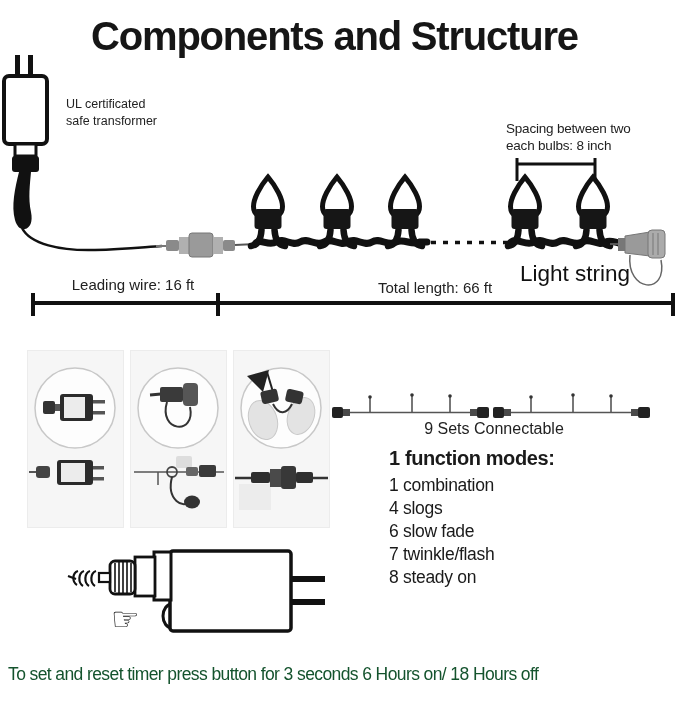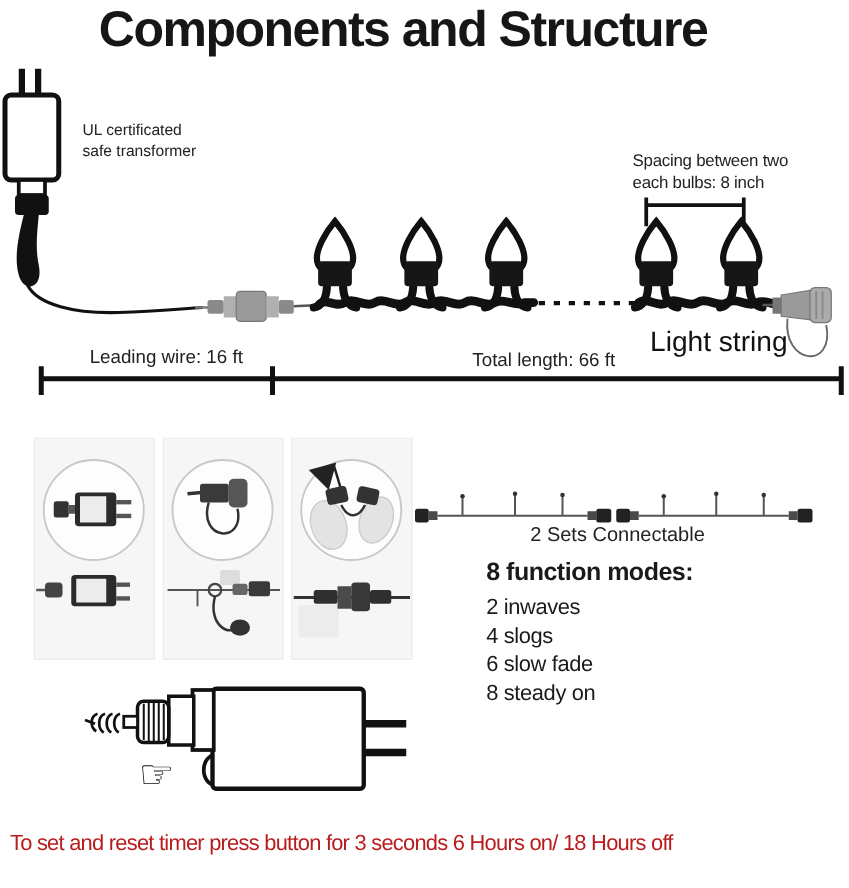--- a/index.html
+++ b/index.html
@@ -2,21 +2,21 @@
 <html><head>
 <meta charset="utf-8">
 <style>
   html,body{margin:0;padding:0;}
   body{
     width:679px;height:710px;position:relative;background:#ffffff;
     font-family:"Liberation Sans", sans-serif;color:#111;overflow:hidden;
   }
   .abs{position:absolute;}
   #title{
-    top:0;left:0;width:645px;text-align:center;margin:0;
+    top:0;left:0;width:645px;text-align:center;margin:12px;
     font-size:40px;font-weight:bold;letter-spacing:-1.2px;color:#161616;
     line-height:48px;
   }
   #top-diagram{top:50px;left:0;}
   .photo-tile{
     top:350px;width:97px;height:178px;background:#f6f6f6;
     box-shadow:inset 0 0 0 1px #ececec;
   }
   #tile-1{left:27px;} #tile-2{left:130px;} #tile-3{left:233px;}
   #connect-diagram{top:388px;left:330px;}
@@ -26,21 +26,21 @@
   }
   #modes{top:447px;left:389px;width:285px;}
   #modes h2{
     margin:0 0 4px 0;font-size:20px;font-weight:bold;letter-spacing:-0.4px;color:#1a1a1a;
   }
   #modes ul{list-style:none;margin:0;padding:0;}
   #modes li{font-size:17.5px;line-height:22.9px;letter-spacing:-0.3px;color:#1a1a1a;}
   #timer-figure{top:535px;left:55px;}
   #footer-note{
     top:664px;left:8px;width:670px;font-size:17.5px;line-height:21.5px;
-    letter-spacing:-0.6px;color:#b91c1c;white-space:nowrap;
+    letter-spacing:-0.6px;color:#14532d;white-space:nowrap;
   }
   svg text{font-family:"Liberation Sans", sans-serif;}
 </style>
 </head>
 <body>
 
 <h1 id="title" class="abs">Components and Structure</h1>
 
 <svg id="top-diagram" class="abs" width="679" height="272" viewBox="0 0 679 272">
   <defs>
@@ -190,28 +190,29 @@
     <line x1="201" y1="24" x2="201" y2="10" stroke="#555" stroke-width="1.6"></line>
       <circle cx="201" cy="9" r="1.8" fill="#333"></circle>
     <line x1="243" y1="24" x2="243" y2="8" stroke="#555" stroke-width="1.6"></line>
       <circle cx="243" cy="7" r="1.8" fill="#333"></circle>
     <line x1="281" y1="24" x2="281" y2="9" stroke="#555" stroke-width="1.6"></line>
       <circle cx="281" cy="8" r="1.8" fill="#333"></circle>
     <rect x="301" y="21" width="7" height="7" fill="#4a4a4a"></rect>
     <rect x="308" y="19" width="12" height="11" rx="2" fill="#222"></rect>
   </g>
 </svg>
-<div id="connect-caption" class="abs">2 Sets Connectable</div>
+<div id="connect-caption" class="abs">9 Sets Connectable</div>
 
 <div id="modes" class="abs">
-  <h2>8 function modes:</h2>
+  <h2>1 function modes:</h2>
   <ul>
-    <li>2 inwaves</li>
+    <li>1 combination</li>
     <li>4 slogs</li>
     <li>6 slow fade</li>
+    <li>7 twinkle/flash</li>
     <li>8 steady on</li>
   </ul>
 </div>
 
 <svg id="timer-figure" class="abs" width="290" height="135" viewBox="0 0 290 135">
   <ellipse cx="117" cy="81" rx="9" ry="12" fill="#fff" stroke="#111" stroke-width="3"></ellipse>
   <rect x="115" y="16" width="121" height="80" rx="3" fill="#fff" stroke="#111" stroke-width="3.5"></rect>
   <rect x="236" y="41" width="34" height="6" fill="#111"></rect>
   <rect x="236" y="64" width="34" height="6" fill="#111"></rect>
   <g>

